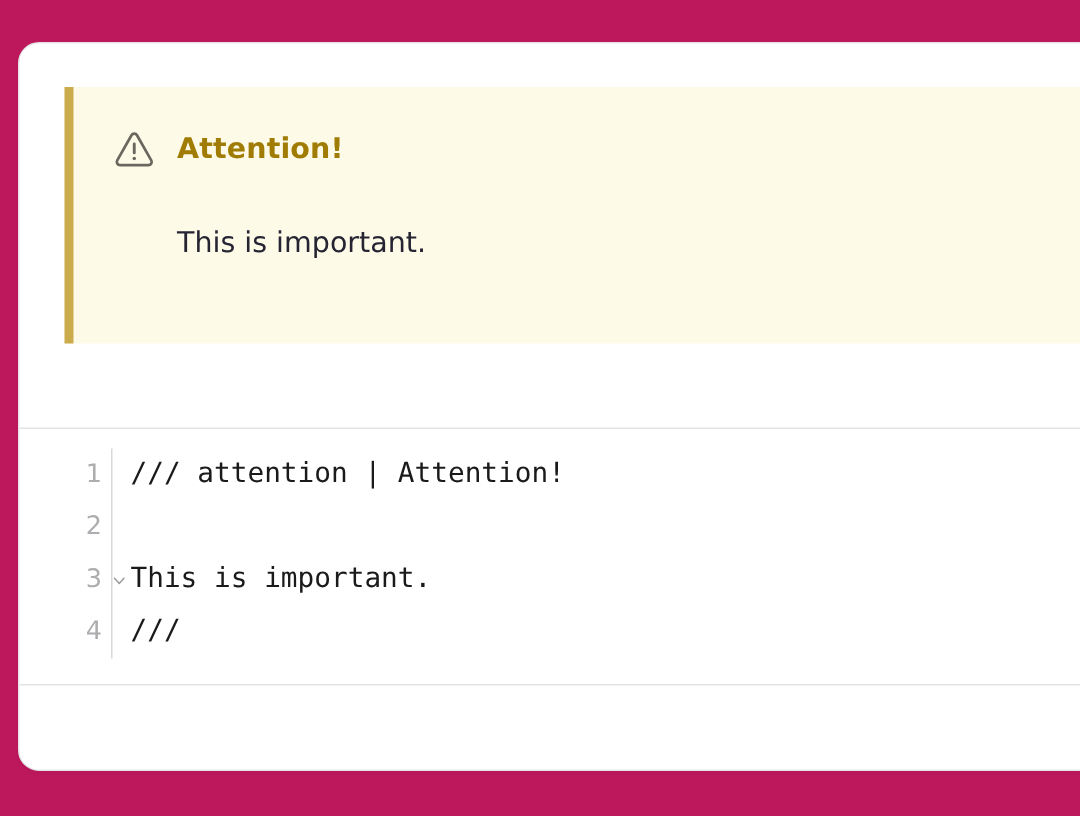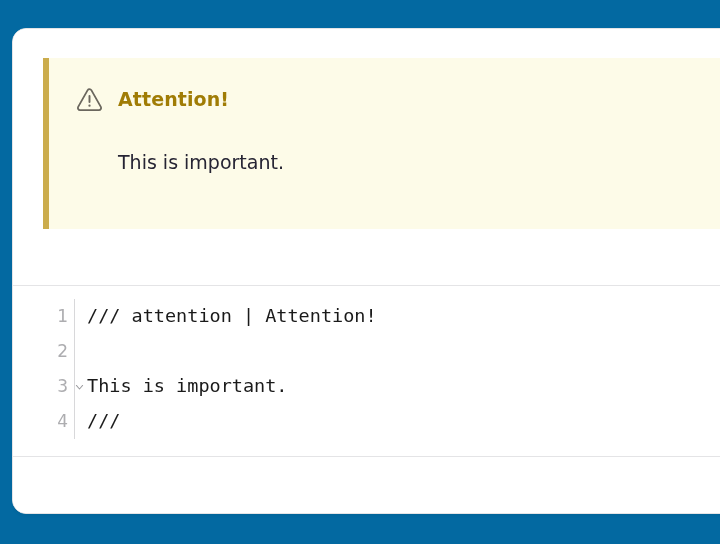--- a/index.html
+++ b/index.html
@@ -9,21 +9,21 @@
     height: 544px;
     overflow: hidden;
     background: #ffffff;
     font-family: "DejaVu Sans", "Liberation Sans", sans-serif;
   }
 
   #root {
     position: relative;
     width: 720px;
     height: 544px;
-    background: #0369a1;
+    background: #be185d;
   }
 
   
   .card {
     position: absolute;
     left: 12px;
     top: 28px;
     width: 760px;            
     height: 486px;
     box-sizing: border-box;

